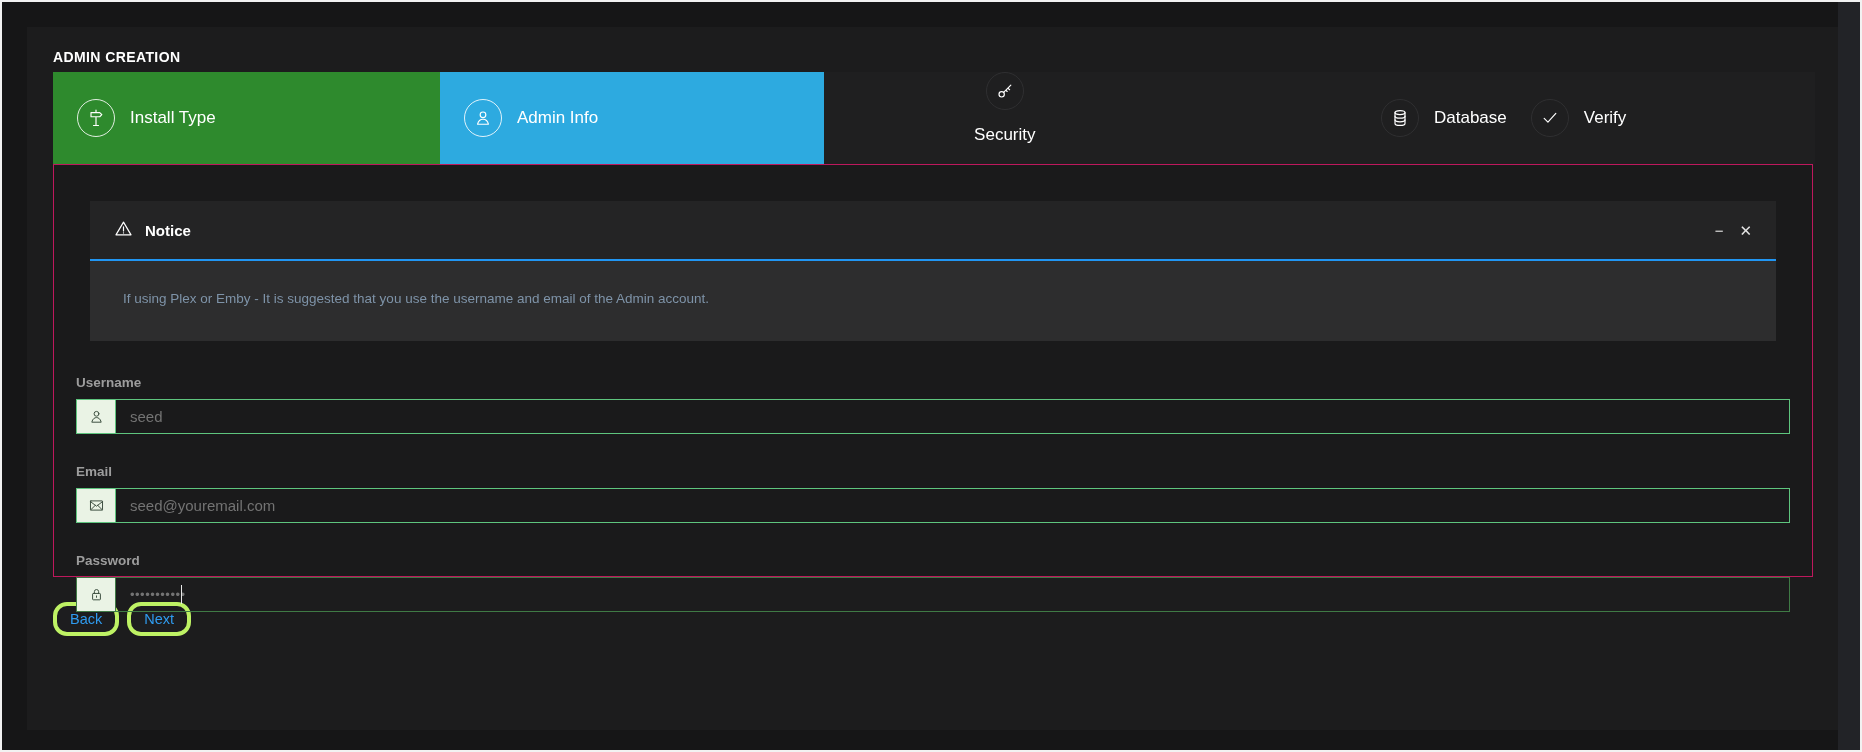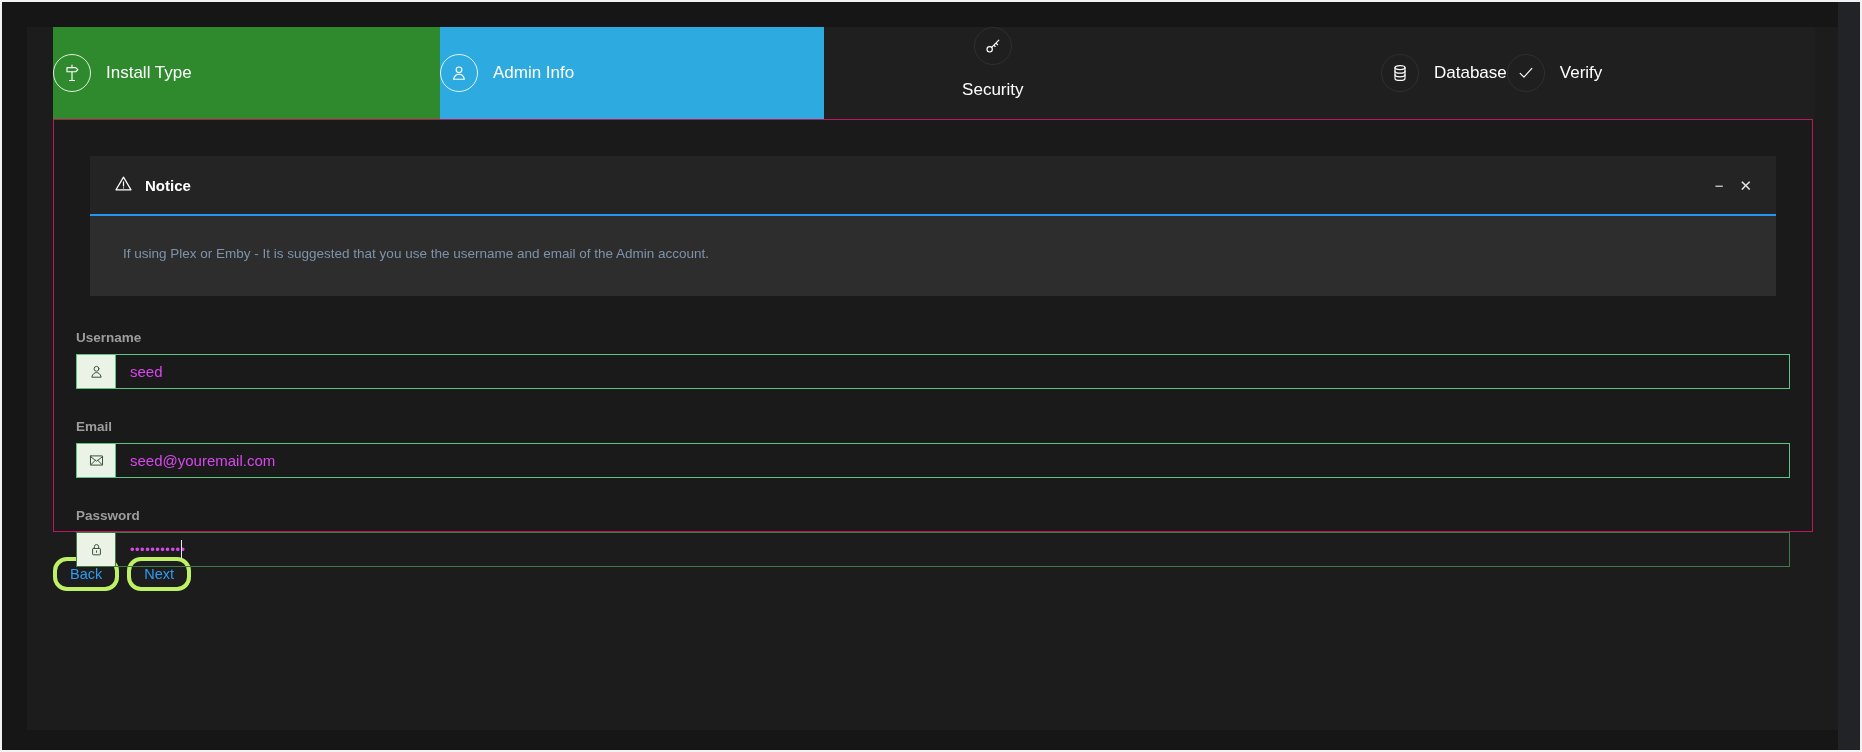--- a/index.html
+++ b/index.html
@@ -26,21 +26,21 @@
     color:#ffffff; font-size:14px; font-weight:bold;
     letter-spacing:0.4px;
   }
   
   .tabs {
     margin-left:26px; width:1762px; height:92px;
     display:flex; background:#1f1f20;
   }
   .tab {
     display:flex; align-items:center; gap:15px;
-    color:#fff; font-size:17px;
+    padding-left:24px; color:#fff; font-size:17px;
     cursor:pointer; height:100%;
   }
   .tab:nth-child(1){ width:21.96%; background:#2e8a2d; }
   .tab:nth-child(2){ width:21.79%; background:#2daae0; }
   .tab:nth-child(3){ width:19.18%;flex-direction:column; }
   .tab:nth-child(4){ width:19.58%;justify-content:flex-end; }
   .tab:nth-child(5){ width:17.49%; }
   .tab-icon {
     width:38px; height:38px; border-radius:50%;
     border:1px solid rgba(255,255,255,0.85);
@@ -79,21 +79,21 @@
     width:40px; background:#eaf3e5;
     border:1px solid #5ec57e;
     display:flex; align-items:center; justify-content:center;
     flex:0 0 auto;
   }
   .addon svg { stroke:#3d4f40; fill:none; stroke-width:1.4; stroke-linecap:round; stroke-linejoin:round; }
   .input-group input {
     flex:1; min-width:0;
     background:transparent;
     border:1px solid #5ec57e; margin-left:-1px;
-    color:#d946ef; font-size:15px; padding:0 14px;
+    color:#737373; font-size:15px; padding:0 14px;
     outline:none; font-family:"Liberation Sans", sans-serif;
   }
   .group-password .addon,
   .group-password input { border-color:#3f7a45; }
   .group-password input { font-size:13px; letter-spacing:0.5px; }
   .caret {
     position:absolute; left:105px; top:8px;
     width:1px; height:19px; background:#e8e8e8;
   }
   
@@ -104,20 +104,21 @@
     cursor:pointer; font-family:"Liberation Sans", sans-serif; line-height:1.25;
   }
 </style>
 </head>
 <body>
 
 <div class="scroll-track"></div>
 
 <div class="card">
 
+  <div class="card-title">ADMIN CREATION</div>
 
   <div class="tabs">
     <div class="tab completed">
       <span class="tab-icon">
         <svg width="20" height="20" viewBox="0 0 24 24">
           <path d="M12 2.5v3M6 5.5h10.5l2.5 2.5-2.5 2.5H6zM12 10.5V21M9 21h6"></path>
         </svg>
       </span>
       <span>Install Type</span>
     </div>

